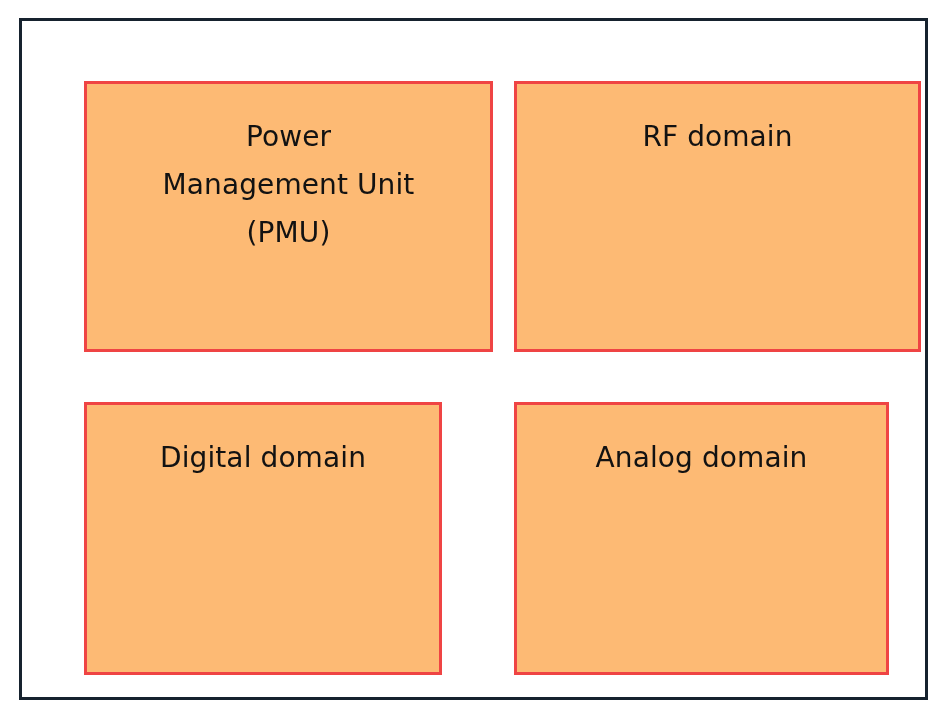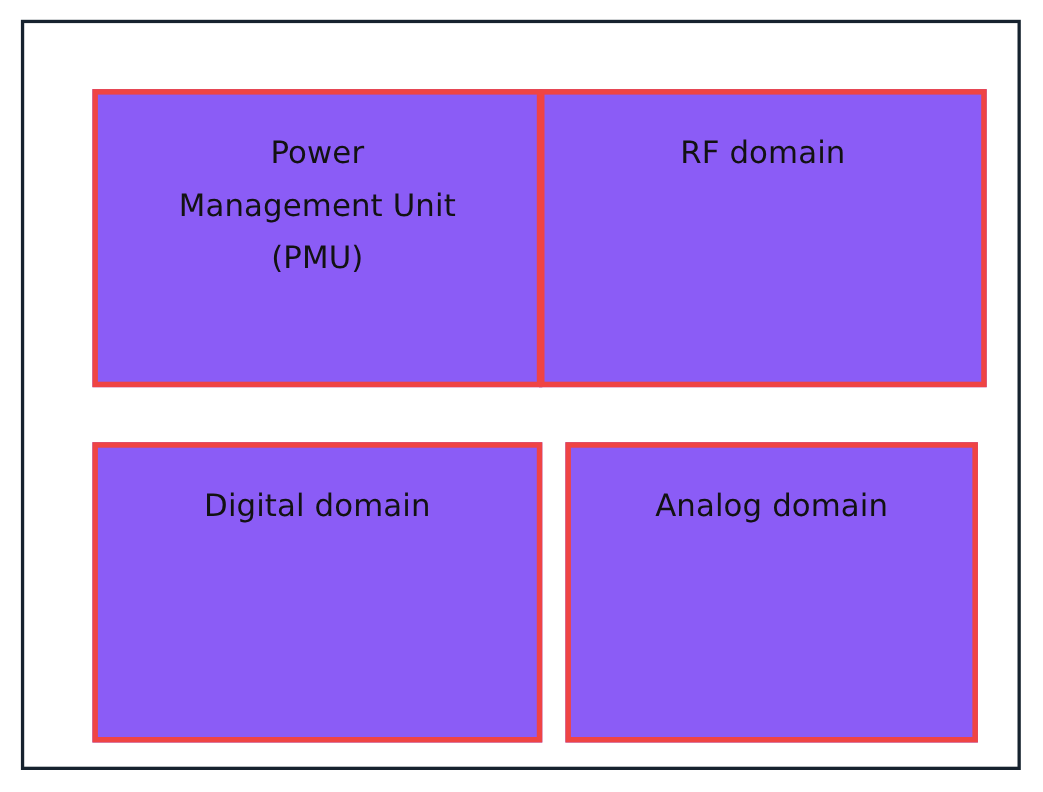--- a/index.html
+++ b/index.html
@@ -26,39 +26,39 @@
     width: 909px;
     height: 682px;
     box-sizing: border-box;
     border: 3px solid #16222e;
     background: #ffffff;
   }
   
   .domain-box {
     position: absolute;
     box-sizing: border-box;
-    border: 5px solid #ef4444;
-    background: #8b5cf6;
+    border: 3px solid #ef4444;
+    background: #fdba74;
   }
   .domain-box.pos-top-left {
     left: 62px;
     top: 60px;
     width: 409px;
     height: 271px;
   }
   .domain-box.pos-top-right {
-    left: 468px;
+    left: 492px;
     top: 60px;
     width: 407px;
     height: 271px;
   }
   .domain-box.pos-bottom-left {
     left: 62px;
     top: 381px;
-    width: 409px;
+    width: 358px;
     height: 273px;
   }
   .domain-box.pos-bottom-right {
     left: 492px;
     top: 381px;
     width: 375px;
     height: 273px;
   }
   .domain-label {
     position: absolute;

